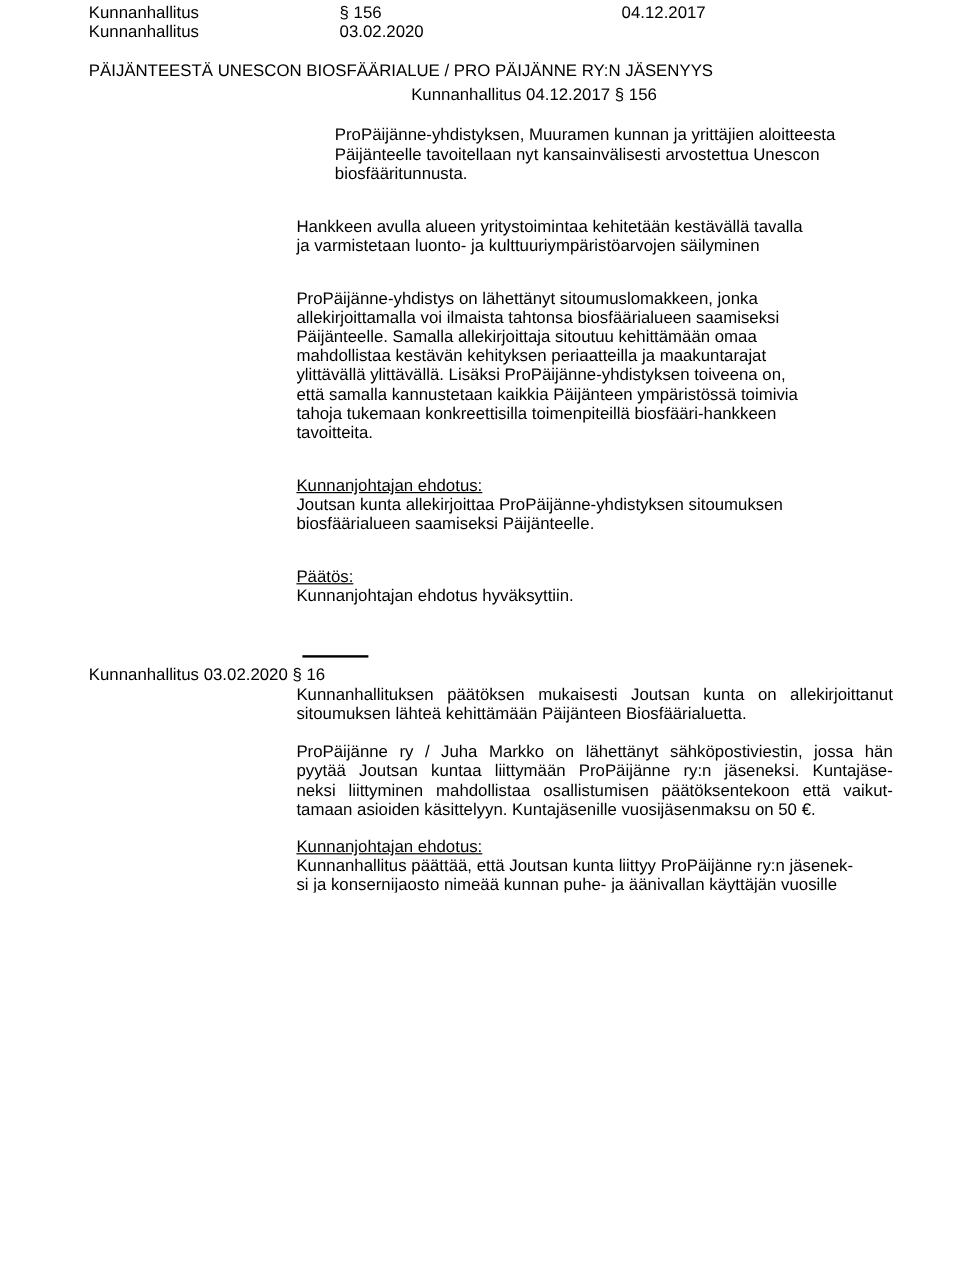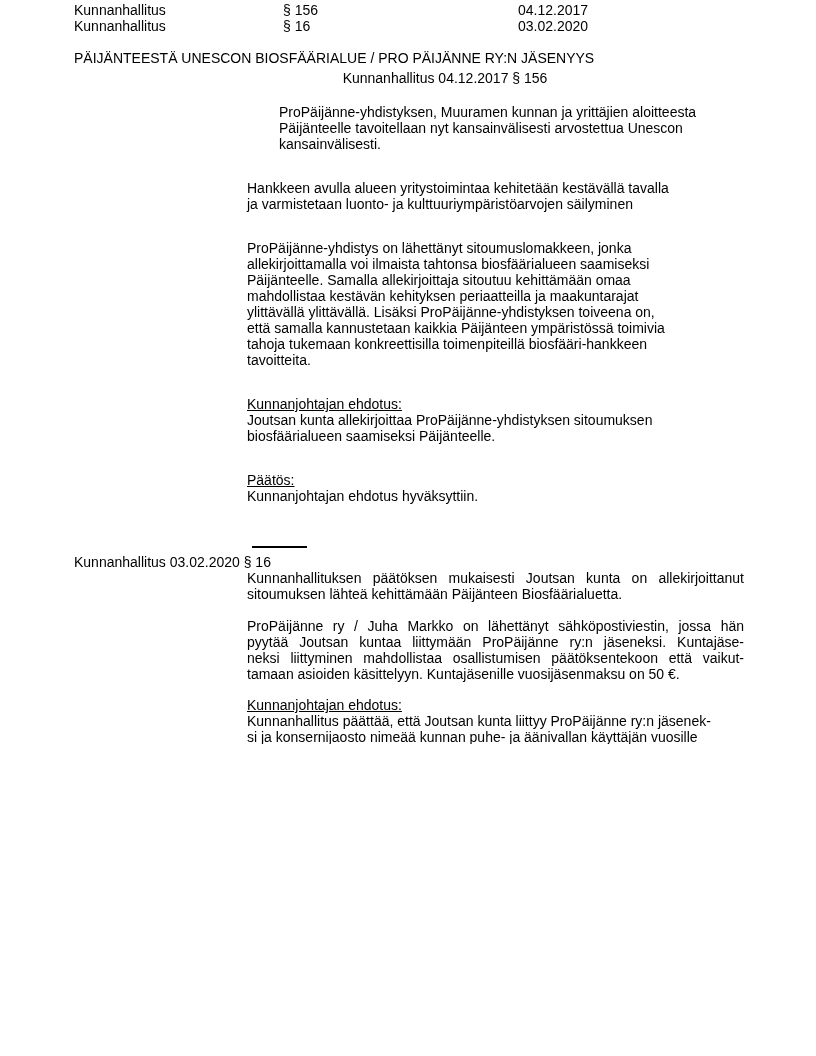--- a/index.html
+++ b/index.html
@@ -65,34 +65,33 @@
 <div class="page">
 
   <div class="hdr">
     <div class="hdr-row">
       <span class="hdr-cell">Kunnanhallitus</span>
       <span class="hdr-cell">§ 156</span>
       <span class="hdr-cell">04.12.2017</span>
     </div>
     <div class="hdr-row">
       <span class="hdr-cell">Kunnanhallitus</span>
-      <span class="hdr-cell">§ 16</span>
       <span class="hdr-cell">03.02.2020</span>
     </div>
   </div>
 
   <div class="doc-title">PÄIJÄNTEESTÄ UNESCON BIOSFÄÄRIALUE / PRO PÄIJÄNNE RY:N JÄSENYYS</div>
 
   <section id="sec1">
     <div class="sec-heading">Kunnanhallitus 04.12.2017 § 156</div>
     <div class="sec-body">
         <div class="block paragraph">
           <div class="line">ProPäijänne-yhdistyksen, Muuramen kunnan ja yrittäjien aloitteesta</div>
           <div class="line">Päijänteelle tavoitellaan nyt kansainvälisesti arvostettua Unescon</div>
-          <div class="line">kansainvälisesti.</div>
+          <div class="line">biosfääritunnusta.</div>
         </div>
         <div class="block paragraph">
           <div class="line">Hankkeen avulla alueen yritystoimintaa kehitetään kestävällä tavalla</div>
           <div class="line">ja varmistetaan luonto- ja kulttuuriympäristöarvojen säilyminen</div>
         </div>
         <div class="block paragraph">
           <div class="line">ProPäijänne-yhdistys on lähettänyt sitoumuslomakkeen, jonka</div>
           <div class="line">allekirjoittamalla voi ilmaista tahtonsa biosfäärialueen saamiseksi</div>
           <div class="line">Päijänteelle. Samalla allekirjoittaja sitoutuu kehittämään omaa</div>
           <div class="line">mahdollistaa kestävän kehityksen periaatteilla ja maakuntarajat</div>

